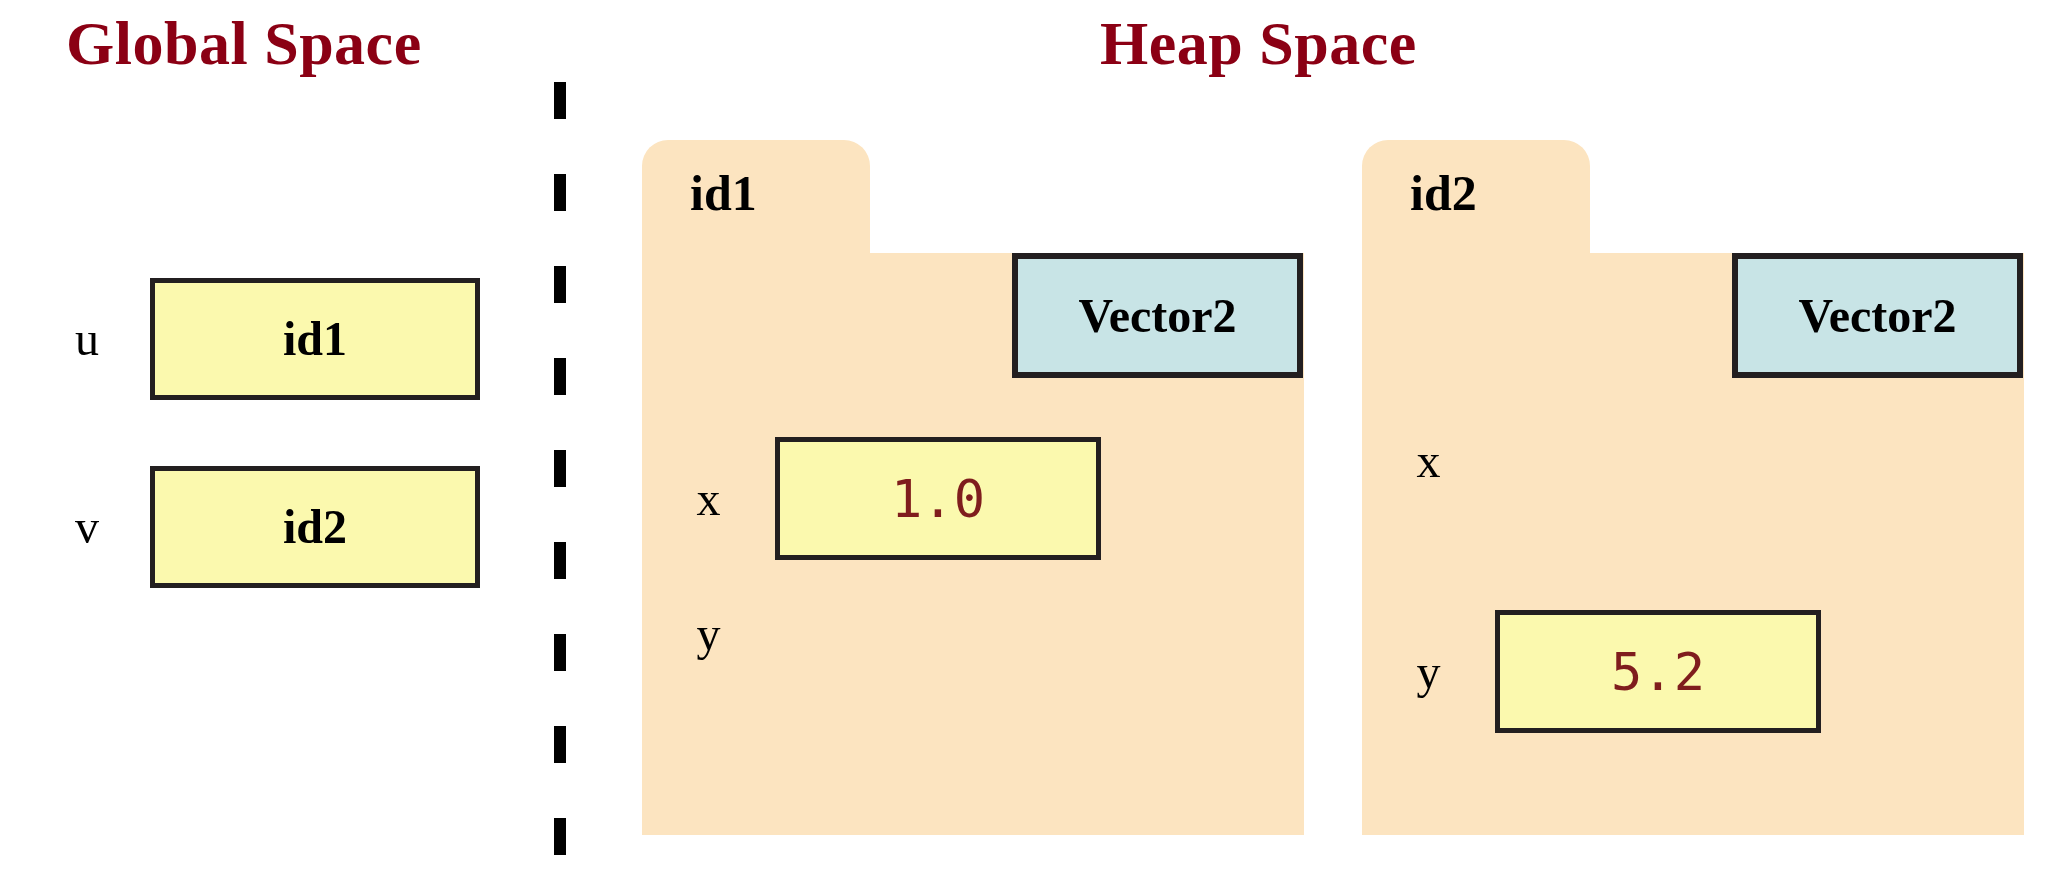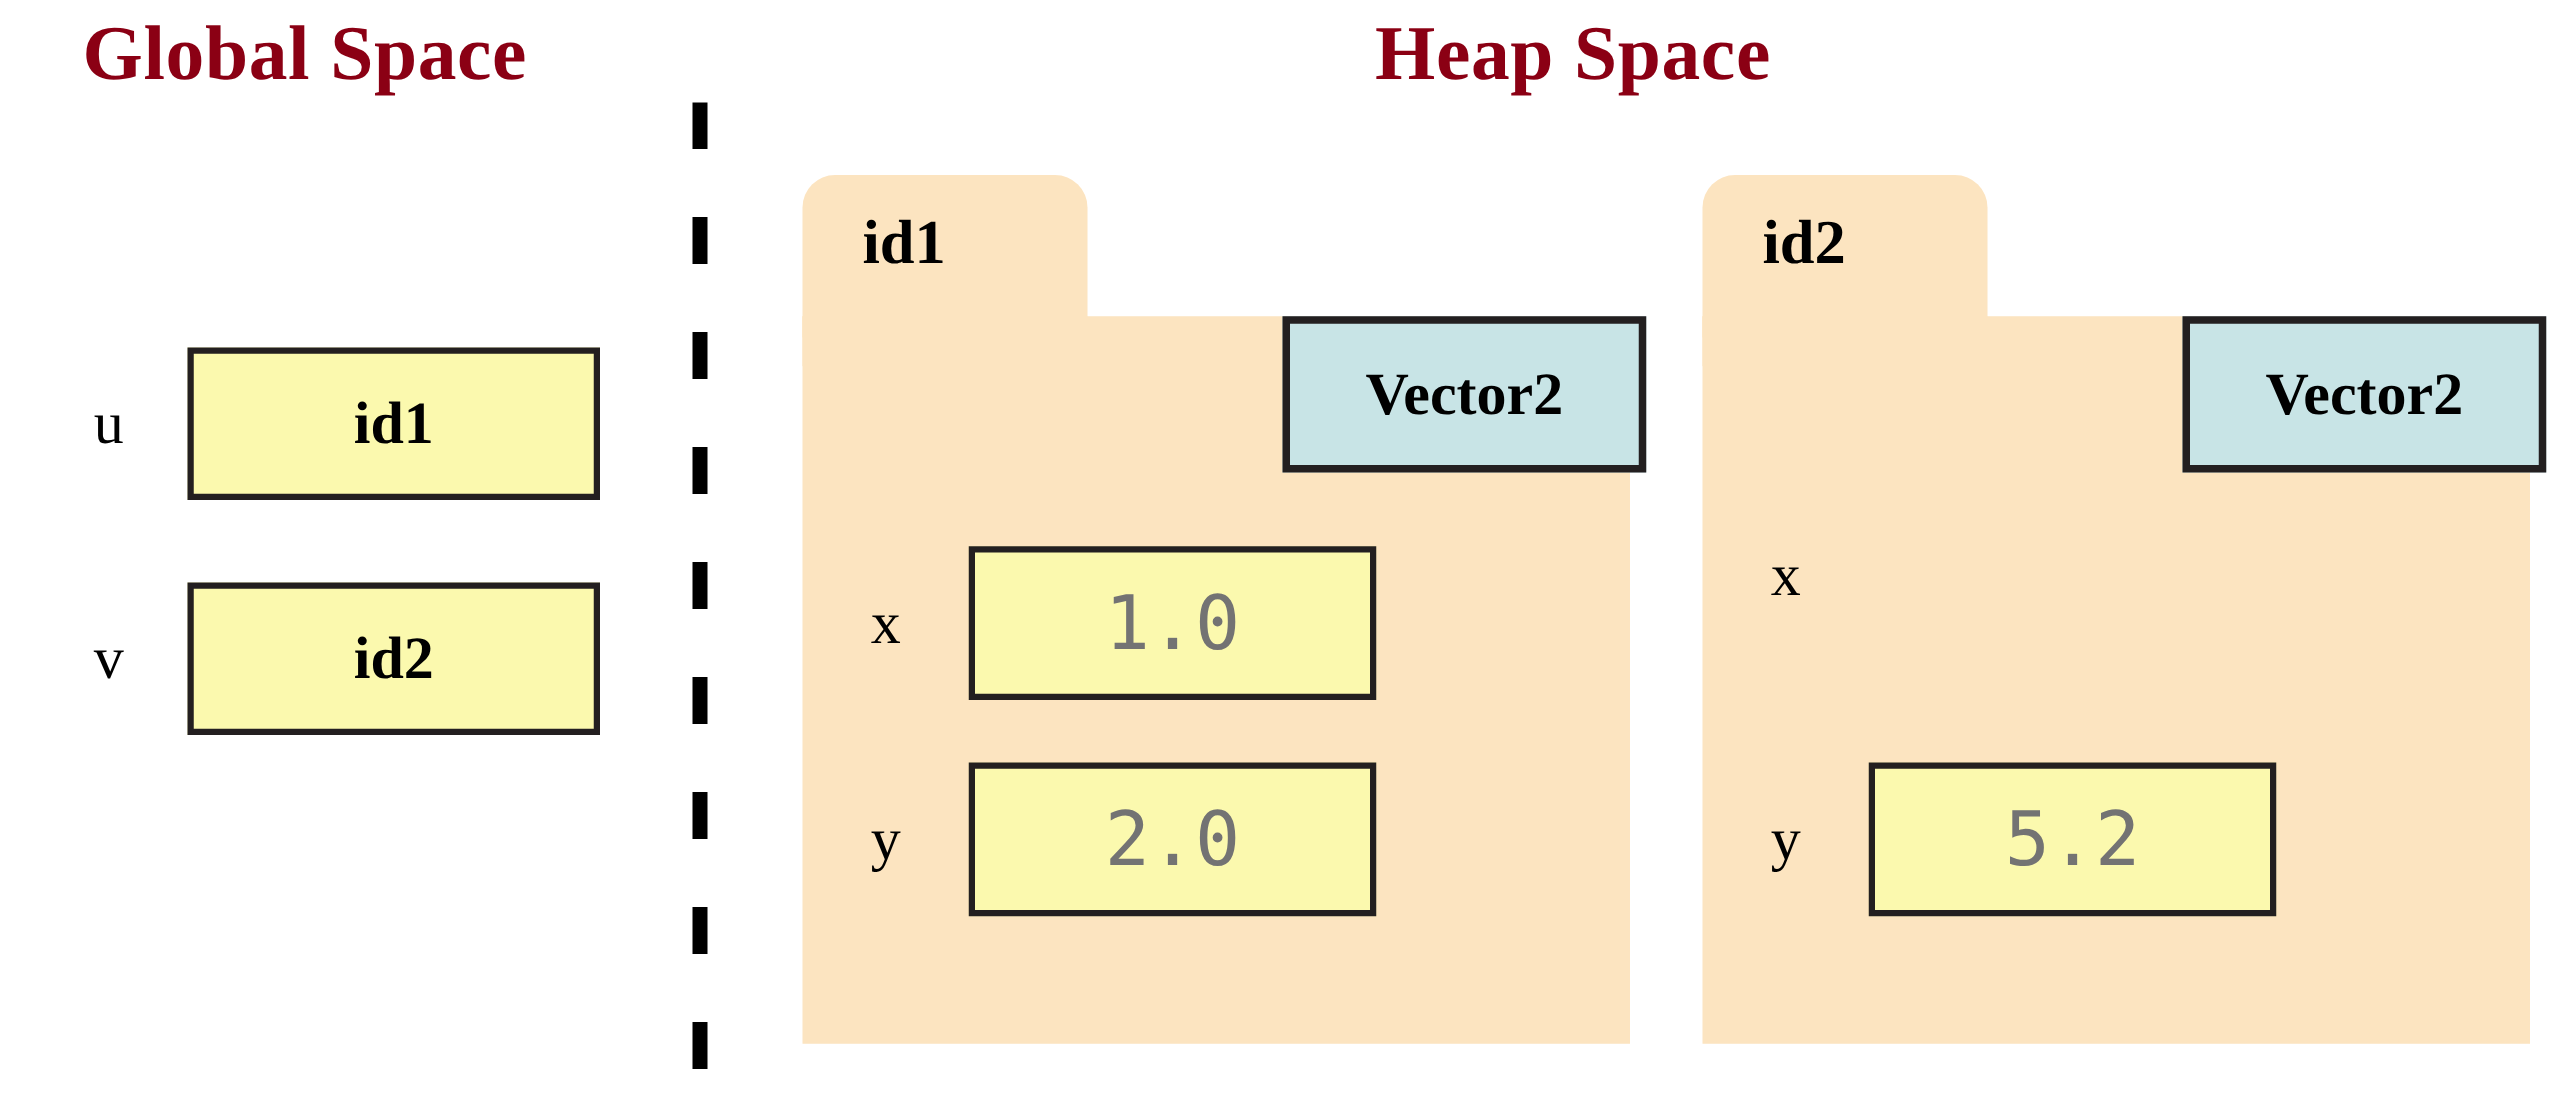--- a/index.html
+++ b/index.html
@@ -135,21 +135,20 @@
     left: 370px;
     top: 113px;
     width: 291px;
     height: 125px;
     background: #C8E4E6;
     border: 6px solid #231f20;
     display: flex;
     align-items: center;
     justify-content: center;
     z-index: 4;
-    margin-left: 14px;
   }
   .type-box-text {
     font-family: "Liberation Serif", "DejaVu Serif", serif;
     font-weight: bold;
     font-size: 48px;
     color: #000000;
     line-height: 1;
   }
 
   .field-row {
@@ -173,22 +172,22 @@
     width: 326px;
     height: 123px;
     background: #FBF9AE;
     border: 5px solid #231f20;
     display: flex;
     align-items: center;
     justify-content: center;
   }
   .field-box-text {
     font-family: "DejaVu Sans Mono", "Liberation Mono", monospace;
-    font-size: 60px;
-    color: #737373;
+    font-size: 52px;
+    color: #7f1d1d;
     line-height: 1;
   }
 </style>
 </head>
 <body>
 
 <div id="canvas">
 
   <div class="section-title" id="title-global">Global Space</div>
 
@@ -223,23 +222,20 @@
 
     <div class="field-row field-row-1">
       <div class="field-label">x</div>
       <div class="field-box">
         <span class="field-box-text">1.0</span>
       </div>
     </div>
 
     <div class="field-row field-row-2">
       <div class="field-label">y</div>
-      <div class="field-box">
-        <span class="field-box-text">2.0</span>
-      </div>
     </div>
   </div>
 
   <div class="heap-object" id="heap-object-2">
     <div class="folder-tab"></div>
     <div class="folder-body-round"></div>
     <div class="folder-body"></div>
 
     <div class="heap-id-label">id2</div>
 

